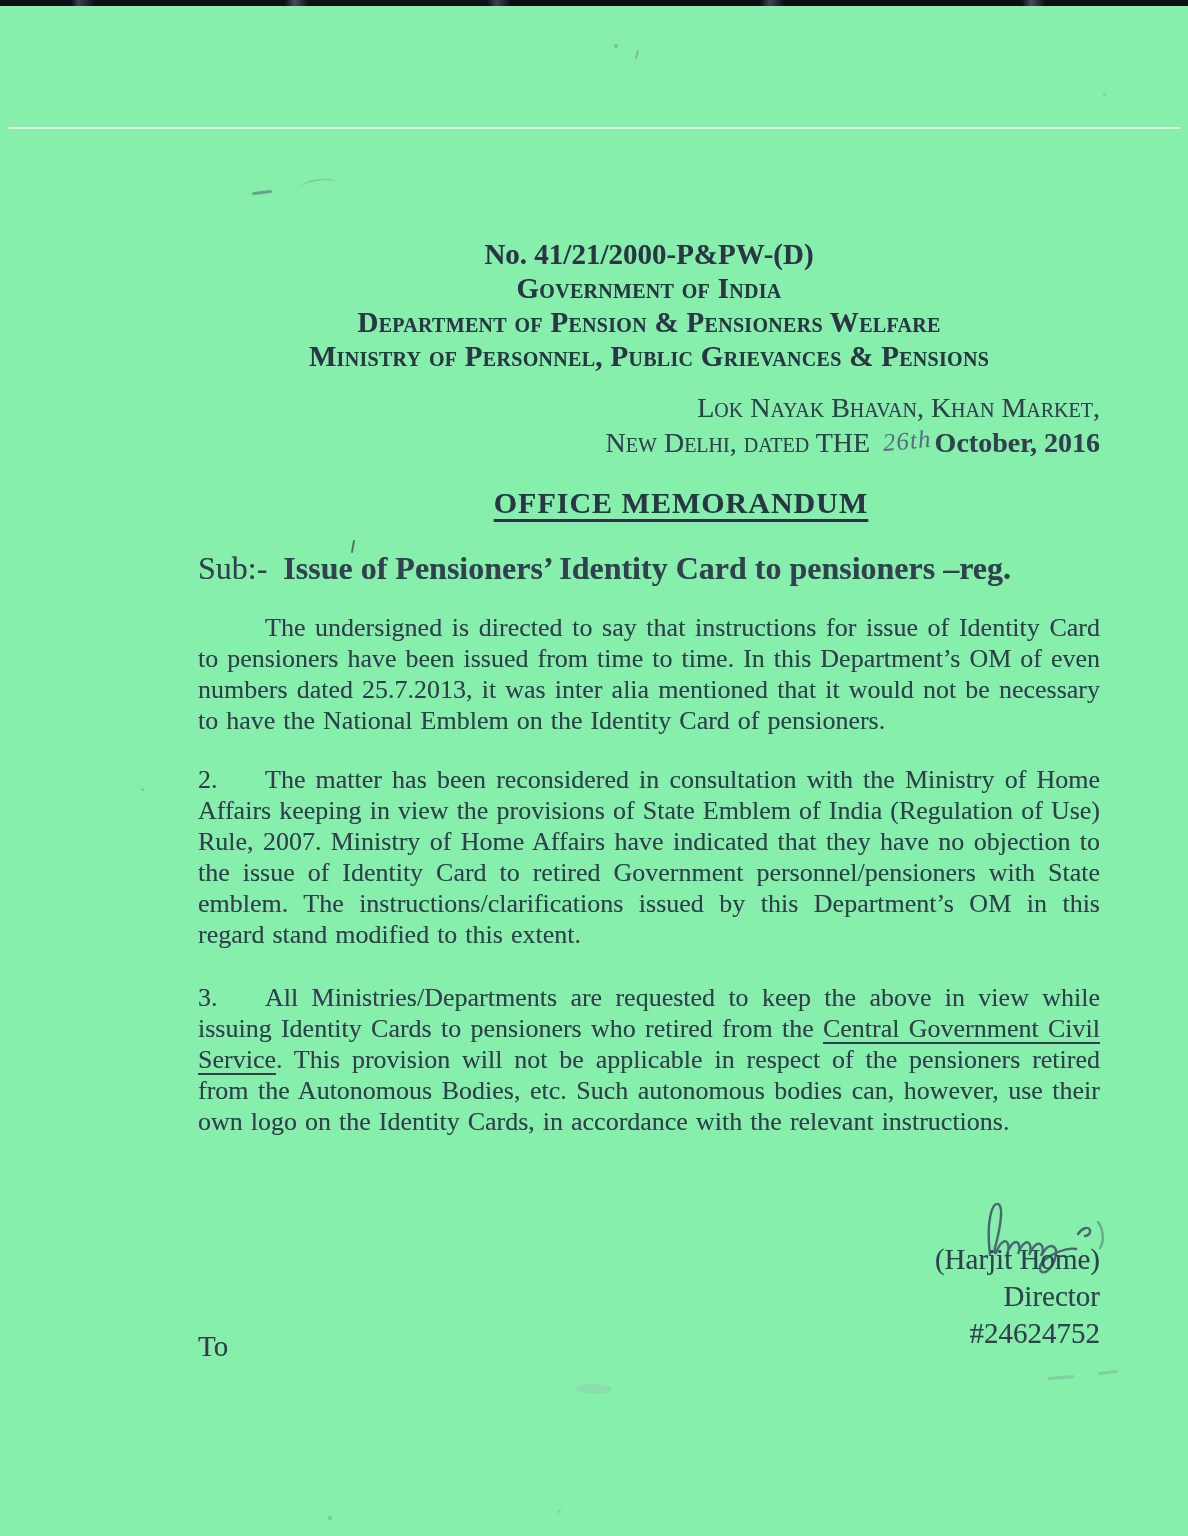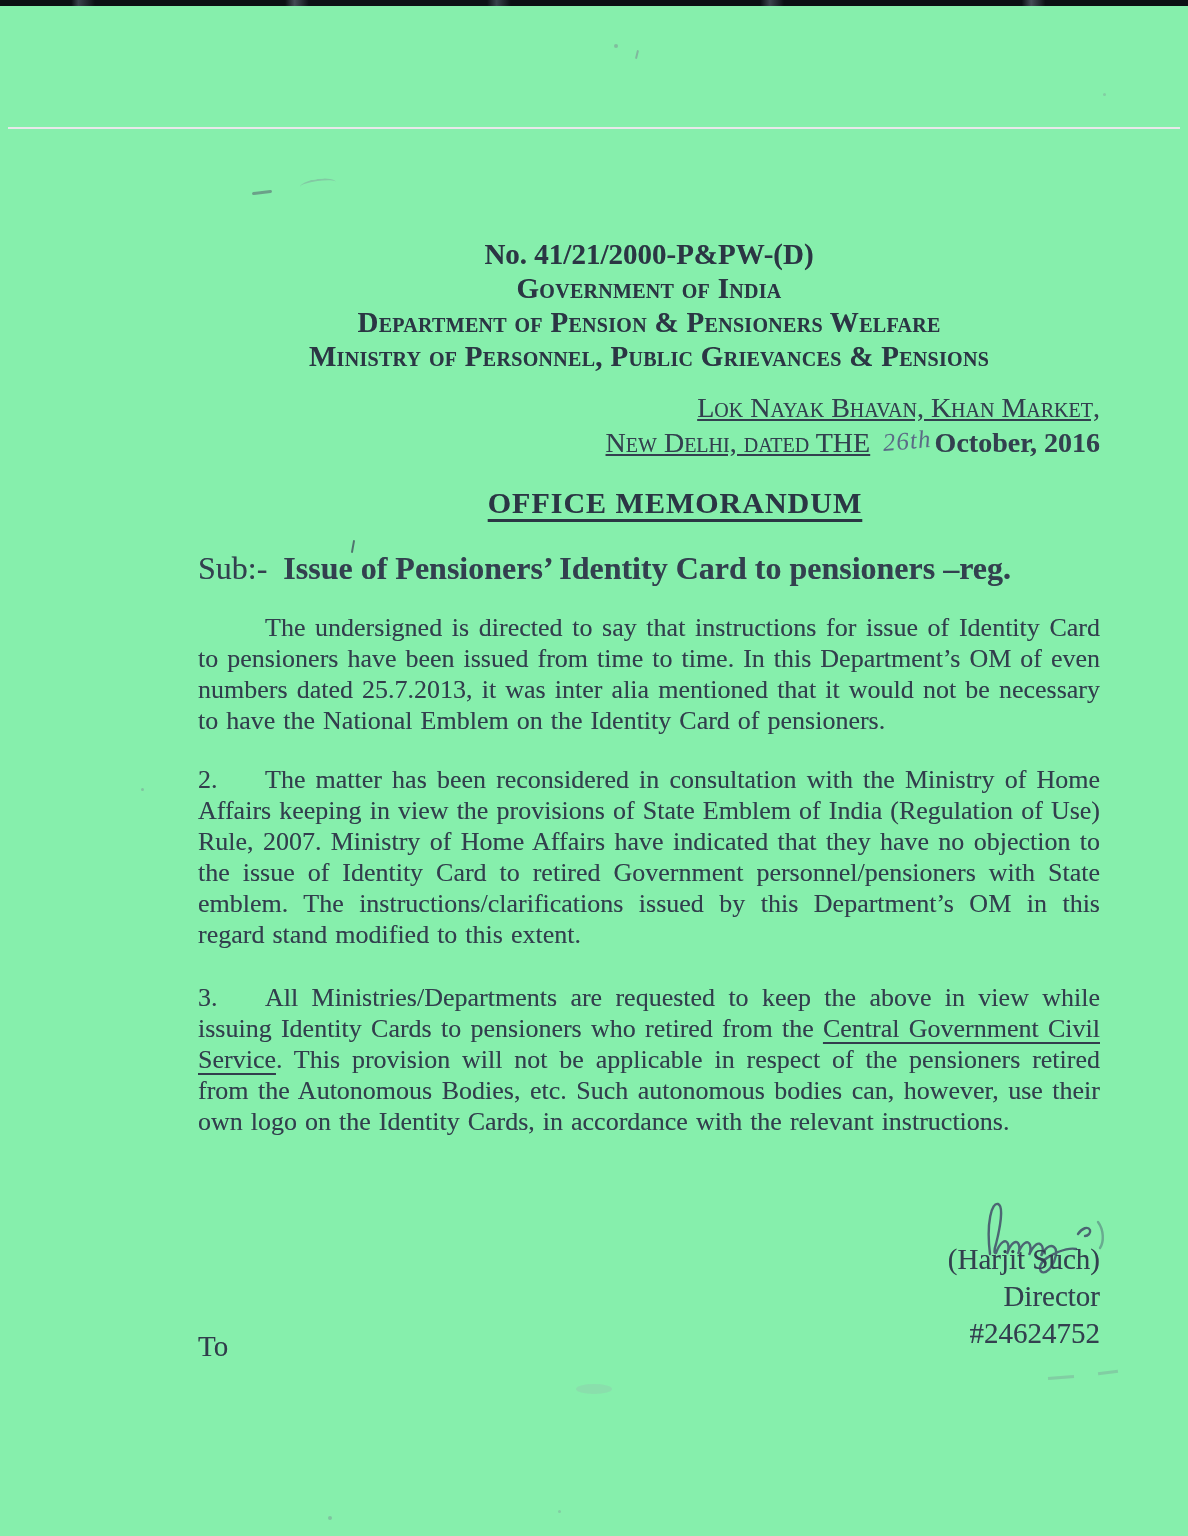--- a/index.html
+++ b/index.html
@@ -57,39 +57,39 @@
     position: absolute; left: 352px; top: 540px; width: 2px; height: 13px;
     background: #3e4a5a; opacity: .75; transform: rotate(10deg); border-radius: 1px;
   }
 
   
   .letterhead {
     position: absolute; top: 237px; left: 198px; width: 902px;
     text-align: center; font-weight: bold; color: #2b3644;
     font-size: 29px; line-height: 34px;
   }
-  .sc { font-variant: small-caps; text-decoration: underline; }
+  .sc { font-variant: small-caps; }
   .letterhead .org-line { font-variant: small-caps; letter-spacing: 0.3px; }
 
   
   .address {
     position: absolute; top: 390px; right: 88px;
     text-align: right; font-size: 28px; line-height: 35px; color: #33404f;
   }
   .handwritten {
     display: inline-block;
     font-style: italic; font-size: 25px; letter-spacing: 1px;
     color: #5b6b86; transform: rotate(-5deg) translateY(-3px);
     margin: 0 -4px 0 6px; text-shadow: none;
   }
   .bold { font-weight: bold; }
 
   
   .om-title {
-    position: absolute; top: 486px; left: 224px; width: 902px;
+    position: absolute; top: 486px; left: 230px; width: 902px;
     text-align: center; font-size: 30px; font-weight: bold;
     letter-spacing: 1px; color: #2b3644;
   }
   .om-title .u-title {
     text-decoration: underline;
     text-decoration-thickness: 3px;
     text-underline-offset: 6px;
   }
 
   
@@ -184,20 +184,20 @@
                C33,50 39,47 41,53 C42,57 41,60 40,62
                C44,51 50,47 52,53 C53,57 52,61 51,63
                C56,52 61,49 64,54 C66,58 64,62 63,64
                C67,56 72,52 76,55 C80,58 78,68 73,75
                C68,82 62,82 62,76 C62,70 70,64 80,60 C88,57 94,56 98,57"></path>
       <path d="M100,42 C104,36 110,34 112,38 C113,41 110,44 107,44"></path>
       <path d="M120,30 C126,38 126,50 122,56" opacity="0.5"></path>
     </g>
   </svg>
   <div class="sig-text">
-    <div>(Harjit Such)</div>
+    <div>(Harjit Home)</div>
     <div>Director</div>
     <div>#24624752</div>
   </div>
 
   <div class="to-label">To</div>
 
 </div>
 
 </body></html>

